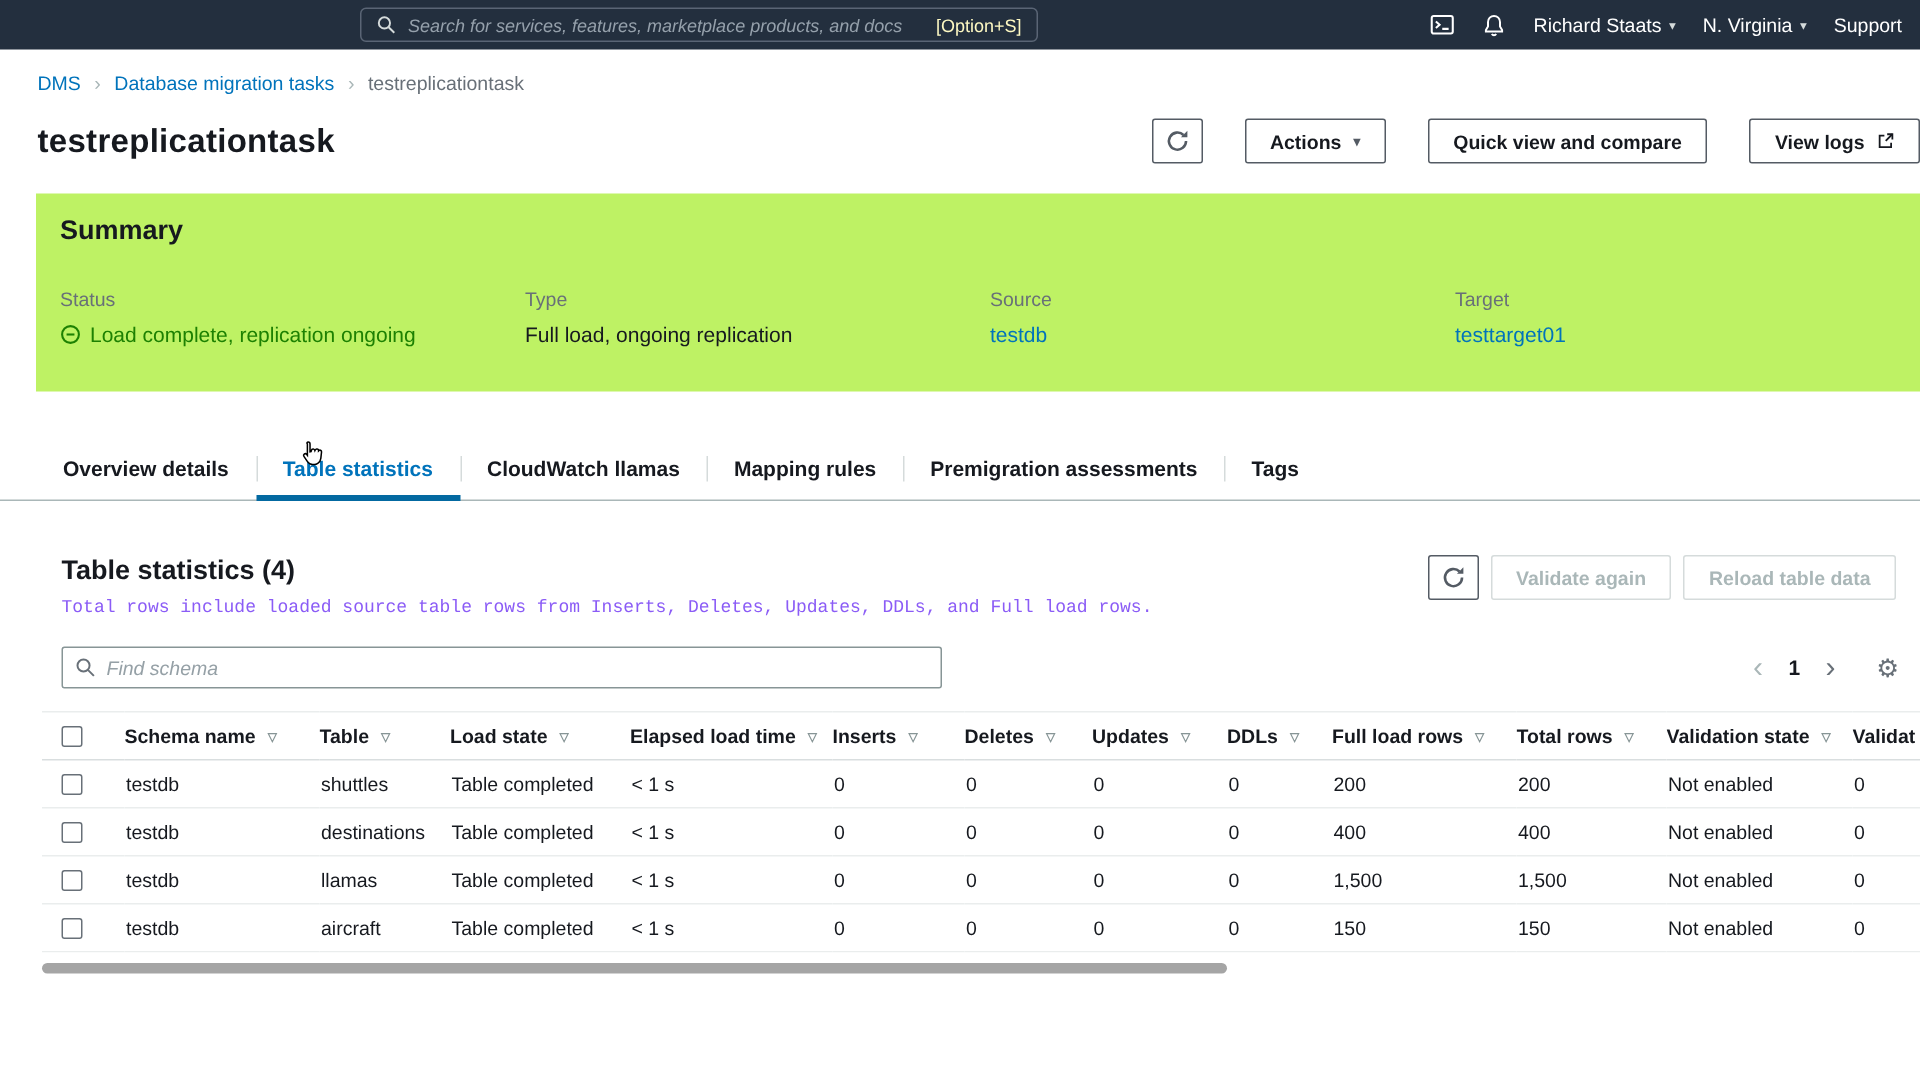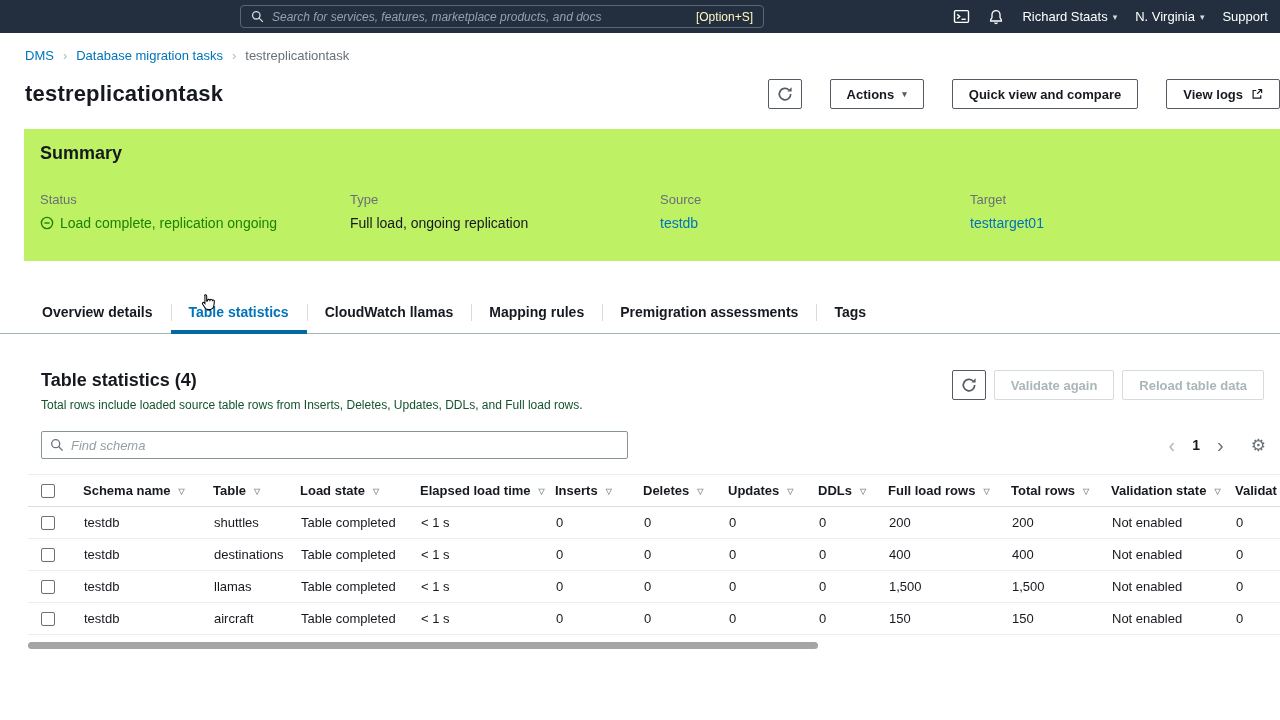--- a/index.html
+++ b/index.html
@@ -5,21 +5,21 @@
   * { box-sizing: border-box; margin: 0; padding: 0; }
   html,body { width:1280px; height:720px; overflow:hidden; }
   body {
     font-family: "Liberation Sans", sans-serif;
     color:#16191f; background:#fff; position:relative; font-size:14px;
   }
 
   
   .topnav { height:33px; background:#232f3e; position:relative; }
   .nav-search {
-    position:absolute; left:240px; top:5px; width:524px; height:23px;
+    position:absolute; left:240px; top:5px; width:452px; height:23px;
     border:1px solid #5a6575; border-radius:4px; display:flex; align-items:center;
     padding:0 10px; gap:8px;
   }
   .nav-search input {
     flex:1; background:transparent; border:none; outline:none;
     color:#fff; font-size:12px; font-style:italic; font-family:"Liberation Sans",sans-serif;
   }
   .nav-search input::placeholder { color:#95a0ab; font-style:italic; }
   .nav-shortcut { color:#fef9c3; font-size:12px; white-space:nowrap; }
   .nav-right {
@@ -66,21 +66,21 @@
     color:#16191f; cursor:pointer; white-space:nowrap;
   }
   .tab:not(:first-child)::before {
     content:""; position:absolute; left:0; top:9px; height:17px; width:1px; background:#d5dbdb;
   }
   .tab.active { color:#0073bb; border-bottom:4px solid #0369a1; margin-bottom:-1px; padding-bottom:10px; }
 
   
   .stats-header { display:flex; align-items:flex-start; padding:36px 16px 0 41px; }
   .stats-title { font-size:18px; font-weight:700; }
-  .stats-desc { font-size:12px; color:#14532d; margin-top:7px; }
+  .stats-desc { font-size:12px; color:#8b5cf6; margin-top:7px;font-family:Liberation Mono, monospace; }
   .stats-actions { margin-left:auto; display:flex; gap:8px; align-items:center; margin-top:0; }
 
   .controls-row { display:flex; align-items:center; padding:19px 14px 0 41px; }
   .find-box {
     width:587px; height:28px; border:1px solid #879596; border-radius:2px;
     display:flex; align-items:center; padding:0 8px; gap:7px; background:#fff;
   }
   .find-box input {
     flex:1; border:none; outline:none; font-size:13px; font-style:italic;
     font-family:"Liberation Sans",sans-serif; color:#16191f; background:transparent;

